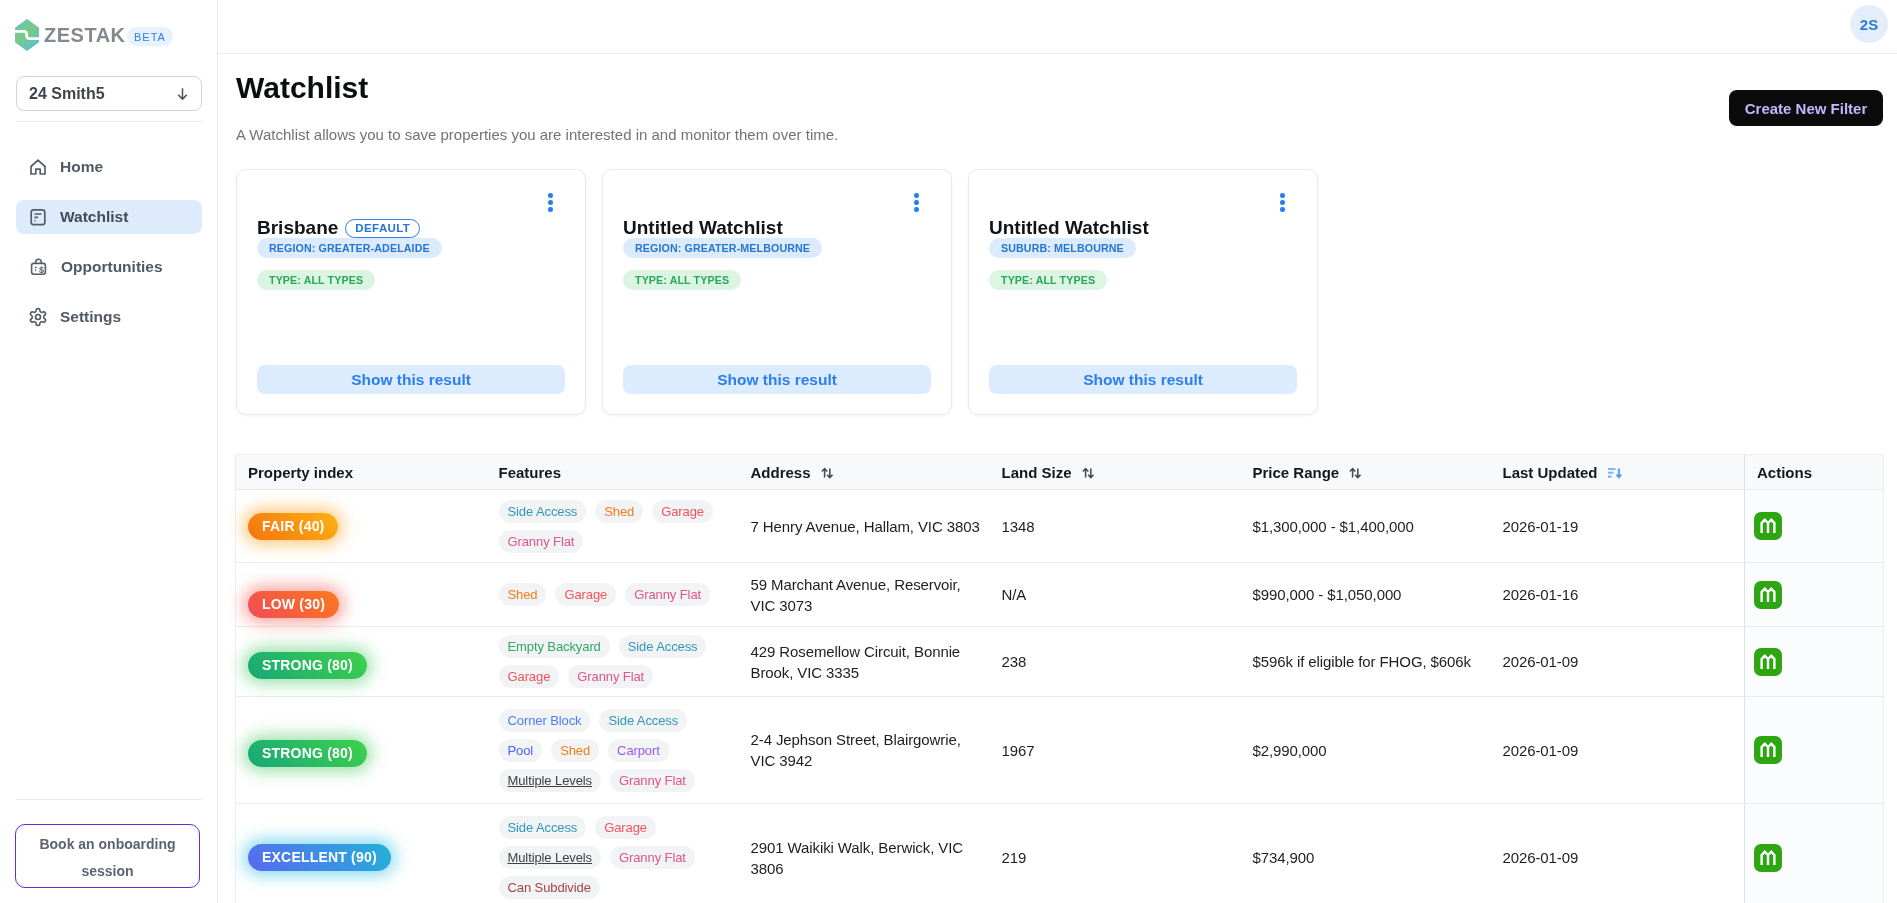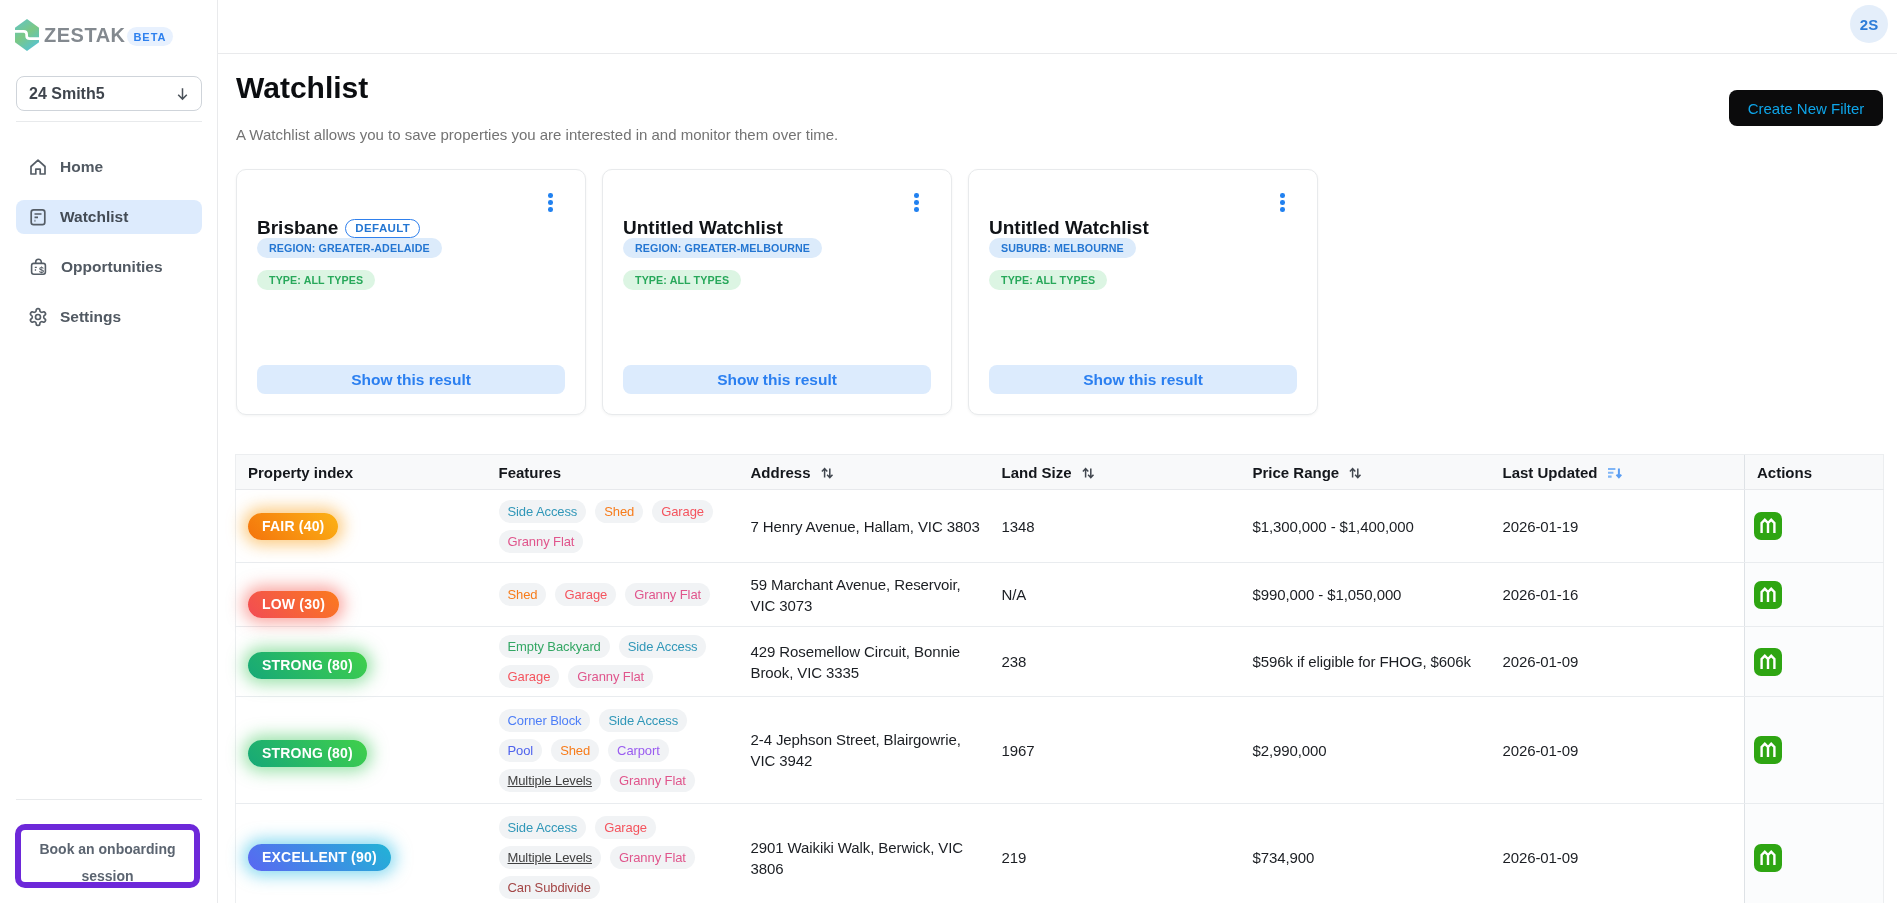--- a/index.html
+++ b/index.html
@@ -3,45 +3,45 @@
 <meta charset="utf-8">
 <style>
 * { box-sizing: border-box; margin:0; padding:0; }
 html,body { width:1897px; height:903px; overflow:hidden; background:#fff;
   font-family:"Liberation Sans", sans-serif; color:#16181d; }
 .sidebar { position:absolute; left:0; top:0; width:218px; height:903px;
   background:#fff; border-right:1px solid #e9eaec; }
 .logo-row { position:absolute; left:15px; top:19px; display:flex; align-items:center; }
 .logo-word { font-size:20px; font-weight:bold; color:#83898f; letter-spacing:.5px; margin-left:5px; }
 .beta { position:absolute; left:127px; top:27px; width:46px; height:19px; border-radius:10px;
-  background:#e8f1fe; color:#2e80ee; font-size:11px; font-weight:bold; letter-spacing:1px;
+  background:#e8f1fe; color:#2e80ee; font-size:11px; font-weight:normal; letter-spacing:1px;
   display:flex; align-items:center; justify-content:center; }
 .acct { position:absolute; left:16px; top:76px; width:186px; height:35px; border:1px solid #cfd4da;
   border-radius:8px; display:flex; align-items:center; font-size:16px; color:#3f454d; }
 .acct .lbl { margin-left:12px;font-weight:bold; }
 .acct .arr { position:absolute; right:12px; top:10px; line-height:0; }
 .sdiv { position:absolute; left:16px; width:186px; height:0; border-top:1px solid #e8eaec; }
 .nav { position:absolute; left:16px; top:134px; width:186px; }
 .nav-item { height:34px; margin-bottom:2px; border-radius:8px; display:flex; align-items:center;
   color:#515962; font-size:15.5px; font-weight:bold;margin-top:16px; }
 .nav-item svg { margin-left:12px; }
 .nav-item .nt { margin-left:12px; }
 .nav-item.active { background:#ddebfd; color:#434b55; }
-.book { position:absolute; left:15px; top:824px; width:185px; height:64px; border:6px solid #6d28d9;
+.book { position:absolute; left:15px; top:824px; width:185px; height:64px; border:1px solid #6d28d9;
   border-radius:10px; text-align:center; font-size:14px; font-weight:bold; color:#5b6470;
   line-height:27px; padding-top:6px; }
 .topbar { position:absolute; left:218px; top:0; width:1679px; height:54px; background:#fff;
   border-bottom:1px solid #e9eaec; }
 .avatar { position:absolute; right:9px; top:5px; width:38px; height:38px; border-radius:50%;
   background:#e4eefa; color:#2d7cd8; font-weight:bold; font-size:15px;
   display:flex; align-items:center; justify-content:center; }
 h1.title { position:absolute; left:236px; top:71px; font-size:30px; font-weight:bold; color:#0b0d10; }
 .sub { position:absolute; left:236px; top:126px; font-size:15px; color:#737373; }
 .cnf { position:absolute; left:1729px; top:90px; width:154px; height:36px; background:#0b0b0c;
-  border-radius:8px; color:#0ea5e9; font-size:15px; font-weight:normal; display:flex;
+  border-radius:8px; color:#c4b5fd; font-size:15px; font-weight:bold; display:flex;
   align-items:center; justify-content:center;text-align:right; }
 .card { position:absolute; top:169px; width:350px; height:246px; background:#fff;
   border:1px solid #e8eaec; border-radius:10px; box-shadow:0 1px 3px rgba(20,30,40,.05); }
 .card .hd { position:absolute; left:20px; top:24px; display:flex; align-items:center;margin-top:23px; }
 .card .cname { font-size:19px; font-weight:bold; color:#101317; }
 .defpill { margin-left:7px; height:19px; padding:0 9px; border:1.3px solid #2f80ed; border-radius:10px;
   color:#2476d2; font-size:11.5px; font-weight:bold; letter-spacing:.4px; display:flex; align-items:center; }
 .dots { position:absolute; left:311px; top:22px; display:flex; flex-direction:column; align-items:center; }
 .dots i { width:4.6px; height:4.6px; border-radius:50%; background:#2181f0; margin:1.2px 0; }
 .ctag { position:absolute; left:20px; height:20px; border-radius:10px; padding:0 12px;

